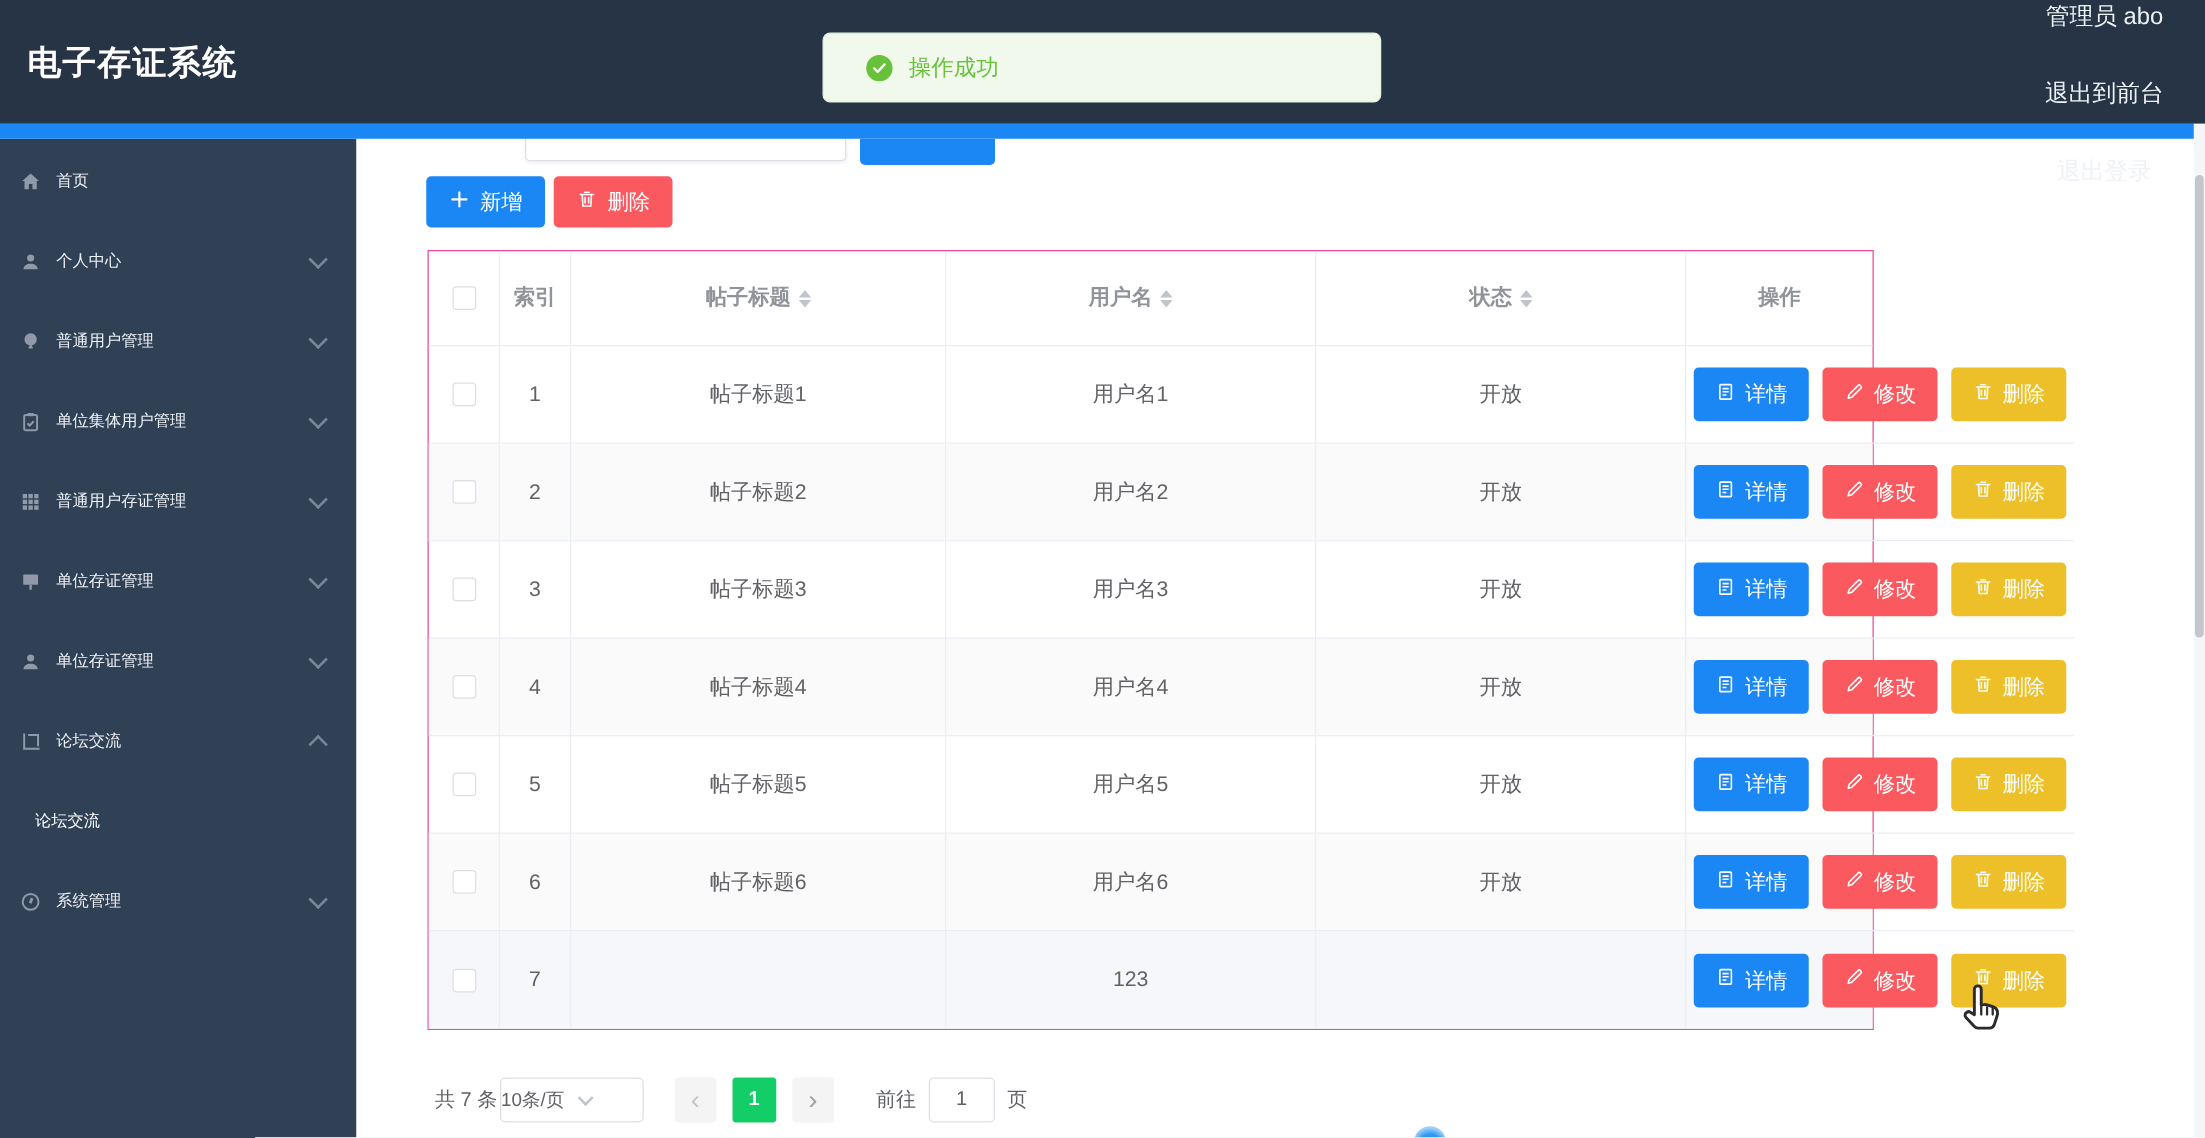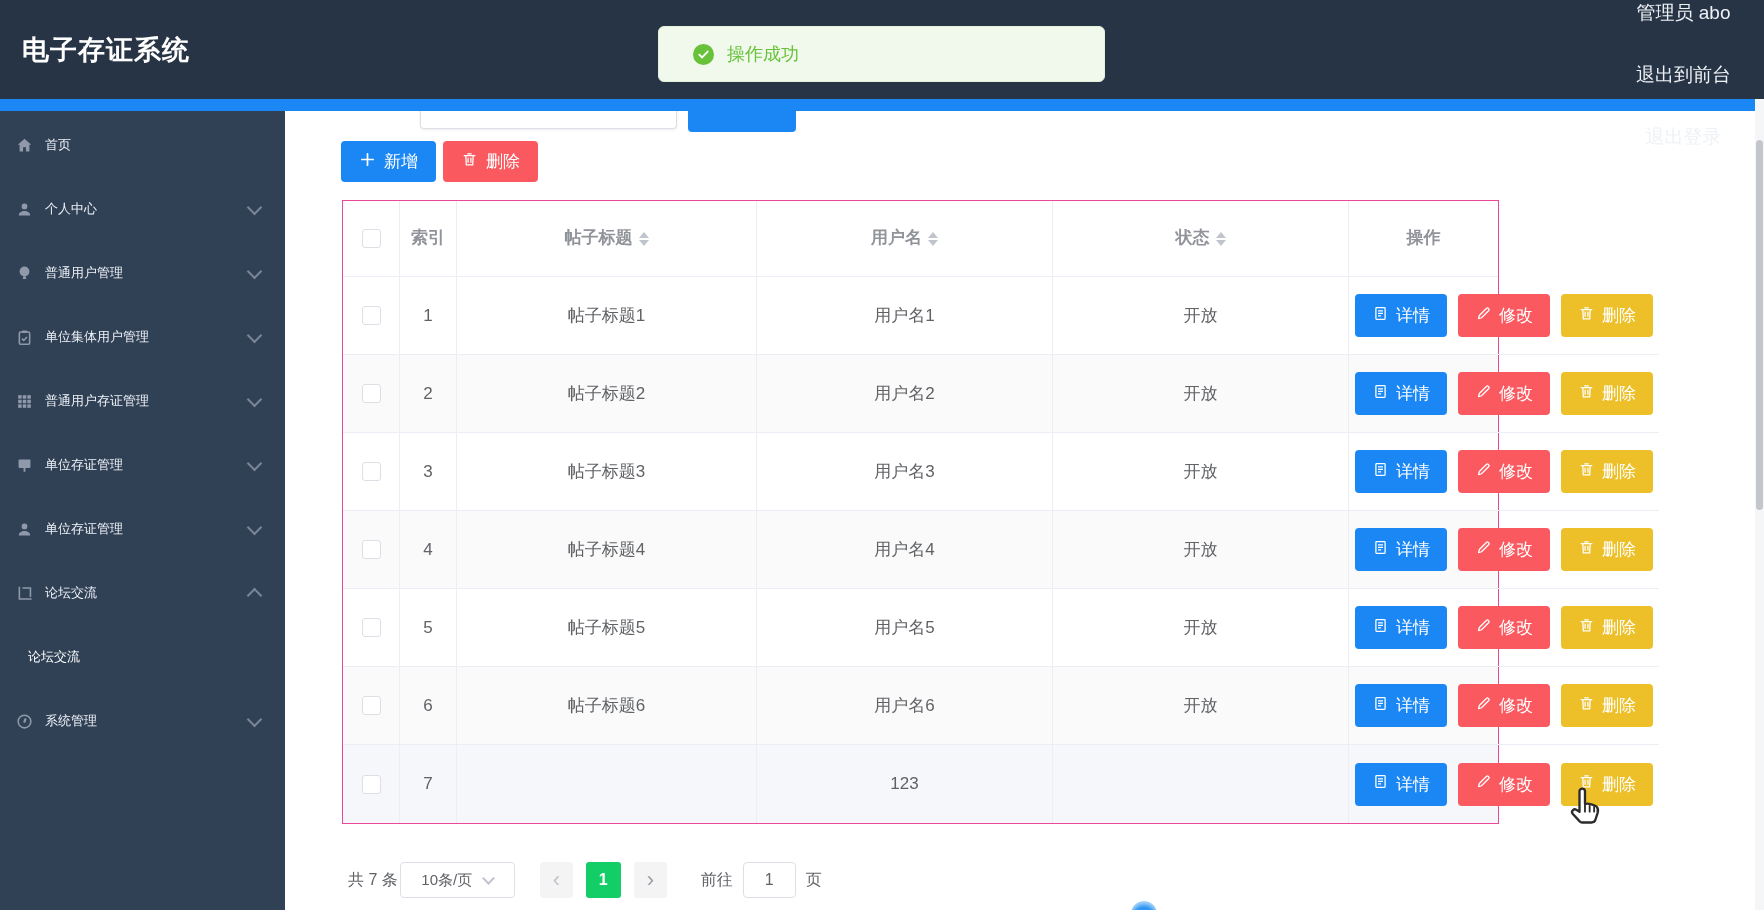--- a/index.html
+++ b/index.html
@@ -64,21 +64,21 @@
   .checkbox{width:17px;height:17px;border:1px solid #dcdfe6;border-radius:3px;background:#fff;cursor:pointer;}
   .caret-wrap{display:inline-flex;flex-direction:column;margin-left:6px;gap:2px;}
   .caret-up{width:0;height:0;border-left:5px solid transparent;border-right:5px solid transparent;border-bottom:6px solid #c0c4cc;}
   .caret-dn{width:0;height:0;border-left:5px solid transparent;border-right:5px solid transparent;border-top:6px solid #c0c4cc;}
   .ops{display:flex;gap:11px;}
   .ops .btn{height:43px;padding:0;width:92px;font-size:17px;gap:7px;}
   
   .pager{position:absolute;left:63px;top:751px;height:36px;display:flex;align-items:center;color:#606266;font-size:16px;}
   .pg-total{margin-right:2px;white-space:nowrap;}
   .pg-select{width:115px;height:36px;border:1px solid #dcdfe6;border-radius:4px;display:flex;align-items:center;
-             justify-content:center;gap:12px;color:#606266;font-size:15px;cursor:pointer;box-sizing:border-box;background:#fff;}
+             justify-content:flex-start;gap:12px;color:#606266;font-size:15px;cursor:pointer;box-sizing:border-box;background:#fff;}
   .pg-select .chev{position:static;width:7px;height:7px;border-color:#c0c4cc;}
   .pg-btn{width:33px;height:36px;background:#f4f4f5;border-radius:3px;display:flex;align-items:center;justify-content:center;
           color:#c0c4cc;font-size:22px;cursor:pointer;line-height:1;}
   .pg-btn.next{color:#9aa0a8;}
   .pg-cur{width:35px;height:36px;background:var(--page-active);border-radius:3px;color:#fff;font-size:16px;font-weight:bold;
           display:flex;align-items:center;justify-content:center;margin:0 13px;cursor:default;}
   .pg-prev{margin-left:25px;}
   .pg-goto{margin-left:34px;white-space:nowrap;}
   .pg-input{width:53px;height:36px;border:1px solid #dcdfe6;border-radius:4px;margin:0 10px;text-align:center;
             font-size:16px;color:#606266;box-sizing:border-box;font-family:inherit;background:#fff;}

